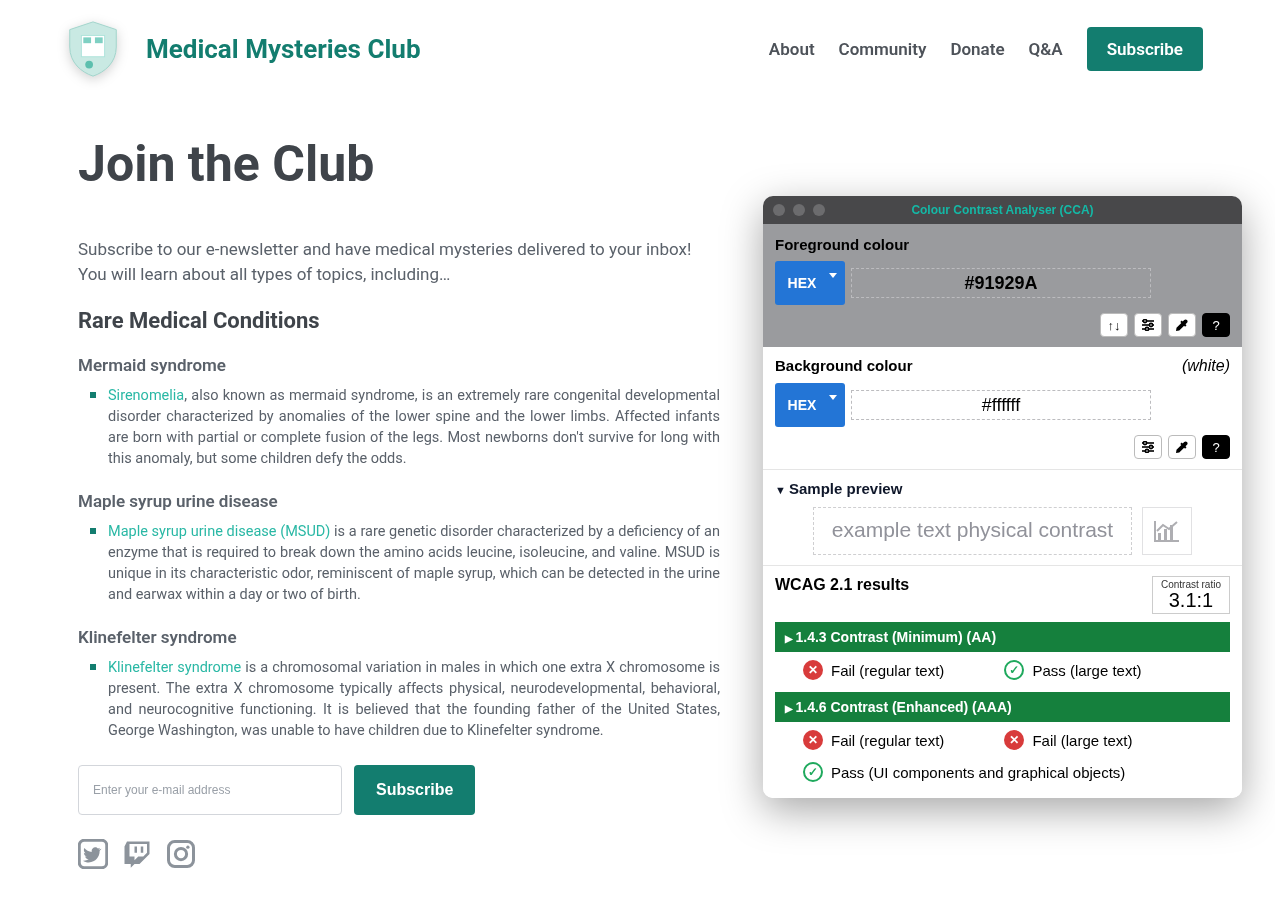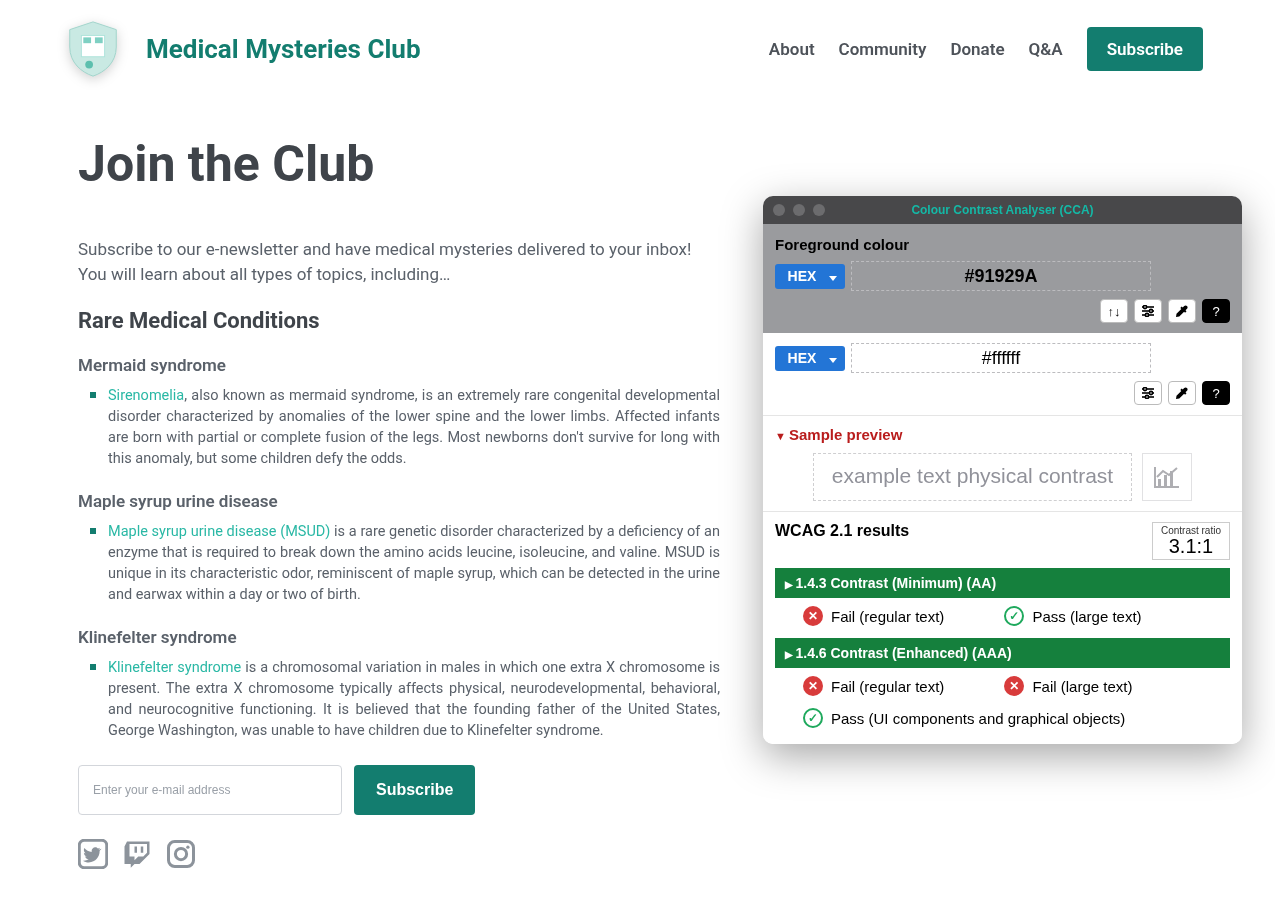--- a/index.html
+++ b/index.html
@@ -29,31 +29,31 @@
   .socials .sicon { width: 30px; height: 30px; color: #8c939b; }
   
   .cca { position: absolute; left: 763px; top: 196px; width: 479px; border-radius: 10px; overflow: hidden; box-shadow: 0 12px 40px rgba(0,0,0,0.35); background: #fff; font-family: "Helvetica Neue", Arial, sans-serif; }
   .cca-titlebar { background: #48484a; height: 28px; display: flex; align-items: center; position: relative; }
   .cca-titlebar .dots { display: flex; gap: 8px; padding-left: 10px;}
   .cca-titlebar .dot { width: 12px; height: 12px; border-radius: 50%; background: #6c6c6e; }
   .cca-titlebar .title { position: absolute; left: 0; right: 0; text-align: center; font-size: 12px; color: #14b8a6; font-weight: 600;}
   .cca-section-fg { background: #9a9b9e; padding: 12px 12px 10px 12px; }
   .cca-label { color: #000; font-size: 15px; font-weight: 700; margin-bottom: 8px;}
   .cca-row { display: flex; gap: 6px; align-items: center; }
-  .hex-select { background: #2375d6; color: #fff; border: none; height: 25px; width: 70px; font-size: 14px; font-weight: 600; display: inline-flex; align-items: center; justify-content: center; border-radius: 3px; position: relative; padding-right: 16px;}
+  .hex-select { background: #2375d6; color: #fff; border: none; height: 44px; width: 70px; font-size: 14px; font-weight: 600; display: inline-flex; align-items: center; justify-content: center; border-radius: 3px; position: relative; padding-right: 16px;}
   .hex-select::after { content: ""; position: absolute; right: 8px; top: 12px; border-left: 4px solid transparent; border-right: 4px solid transparent; border-top: 5px solid #fff;}
   .hex-input { flex: 1; height: 30px; border: 1px dashed #bcbcbf; background: transparent; text-align: center; font-size: 18px; font-weight: 700; color: #000; max-width: 300px;}
   .cca-tools { display: flex; justify-content: flex-end; gap: 6px; margin-top: 8px; }
   .tool-btn { width: 28px; height: 24px; background: #fff; border: 1px solid #bbb; border-radius: 4px; display: flex; align-items: center; justify-content: center; font-size: 13px; color: #000;}
   .tool-btn.dark { background: #000; border-color: #000; color: #fff; }
   .cca-section-bg { background: #fff; padding: 10px 12px 10px 12px; }
   .bg-label-row { display: flex; justify-content: space-between; align-items: baseline; margin-bottom: 8px;}
   .white-note { font-style: italic; font-size: 16px; color: #000; }
   .cca-section-sample { background: #fff; padding: 10px 12px; border-top: 1px solid #e5e5e5;}
-  .sample-header { font-size: 15px; font-weight: 700; color: #b91c1c;}
+  .sample-header { font-size: 15px; font-weight: 700; color: #0f172a;}
   .sample-header::before { content: "▼ "; font-size: 11px; }
   .sample-row { display: flex; gap: 10px; justify-content: center; margin-top: 10px;}
   .sample-box { border: 1px dashed #cfcfd1; padding: 10px 18px; font-size: 21px; color: #91929a; }
   .chart-box { border: 1px solid #e1e1e3; width: 50px; height: 48px; display: flex; align-items: center; justify-content: center; color: #aeaeb2; font-size: 20px;}
   .cca-section-results { background: #fff; padding: 10px 12px 6px 12px; border-top: 1px solid #e5e5e5;}
   .results-header-row { display: flex; justify-content: space-between; align-items: flex-start;}
   .results-h { font-size: 16px; font-weight: 700; color: #000;}
   .ratio-box { border: 1px solid #ccc; text-align: center; padding: 2px 8px 3px 8px; }
   .ratio-box .small { font-size: 10px; color: #333; }
   .ratio-box .big { font-size: 20px; font-weight: 500; color: #000; line-height: 1;}
@@ -164,20 +164,24 @@
       <div class="tool-btn">
           <svg width="14" height="14" viewBox="0 0 14 14" fill="#000">
             <path d="M12 2c-.8-.8-2-.8-2.8 0l-1.5 1.5-1-1-1.4 1.4 1 1-4.8 4.8L1 13l3.3-.5 4.8-4.8 1 1 1.4-1.4-1-1L12 4.8c.8-.8.8-2 0-2.8z"></path>
           </svg>
         </div>
       <div class="tool-btn dark">?</div>
     </div>
   </div>
 
   <div class="cca-section-bg">
+    <div class="bg-label-row">
+      <div class="cca-label" style="margin-bottom:0">Background colour</div>
+      <div class="white-note">(white)</div>
+    </div>
     <div class="cca-row">
       <div class="hex-select">HEX</div>
       <input class="hex-input" style="font-weight: 400;" value="#ffffff">
     </div>
     <div class="cca-tools">
       <div class="tool-btn">
           <svg width="14" height="12" viewBox="0 0 14 12" stroke="#000" stroke-width="1.6">
             <line x1="1" y1="2" x2="13" y2="2"></line>
             <line x1="1" y1="6" x2="13" y2="6"></line>
             <line x1="1" y1="10" x2="13" y2="10"></line>

